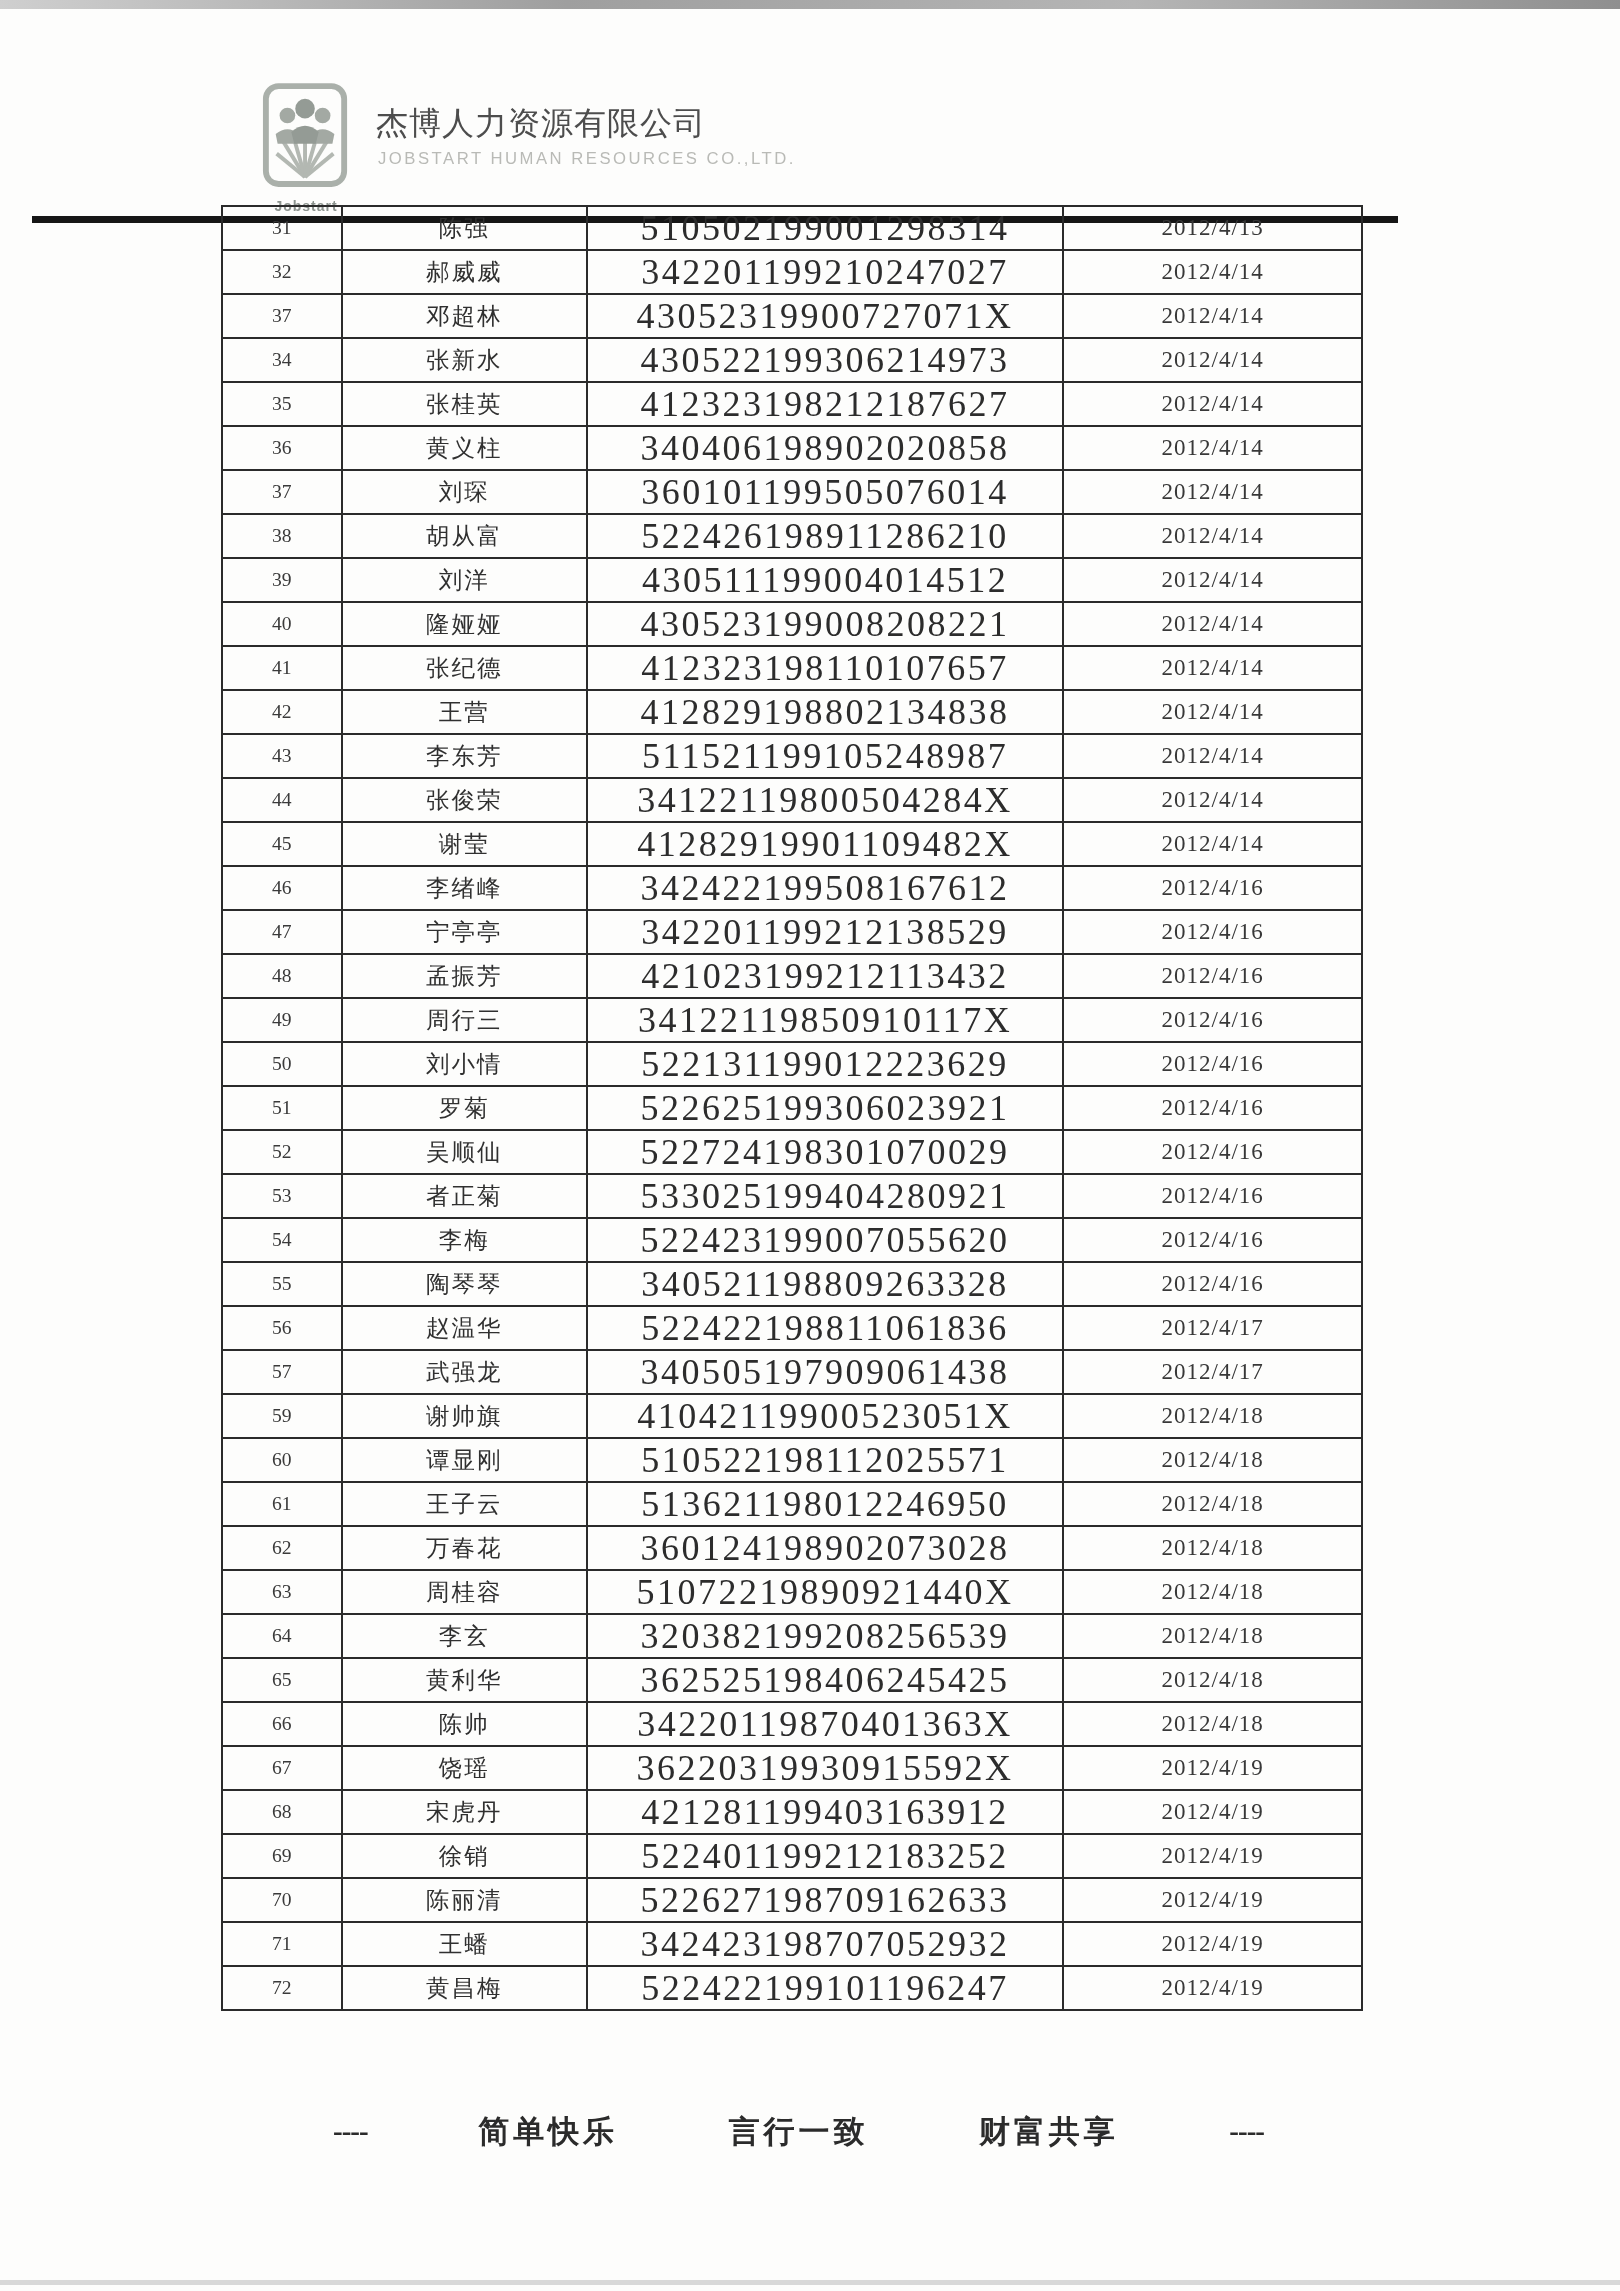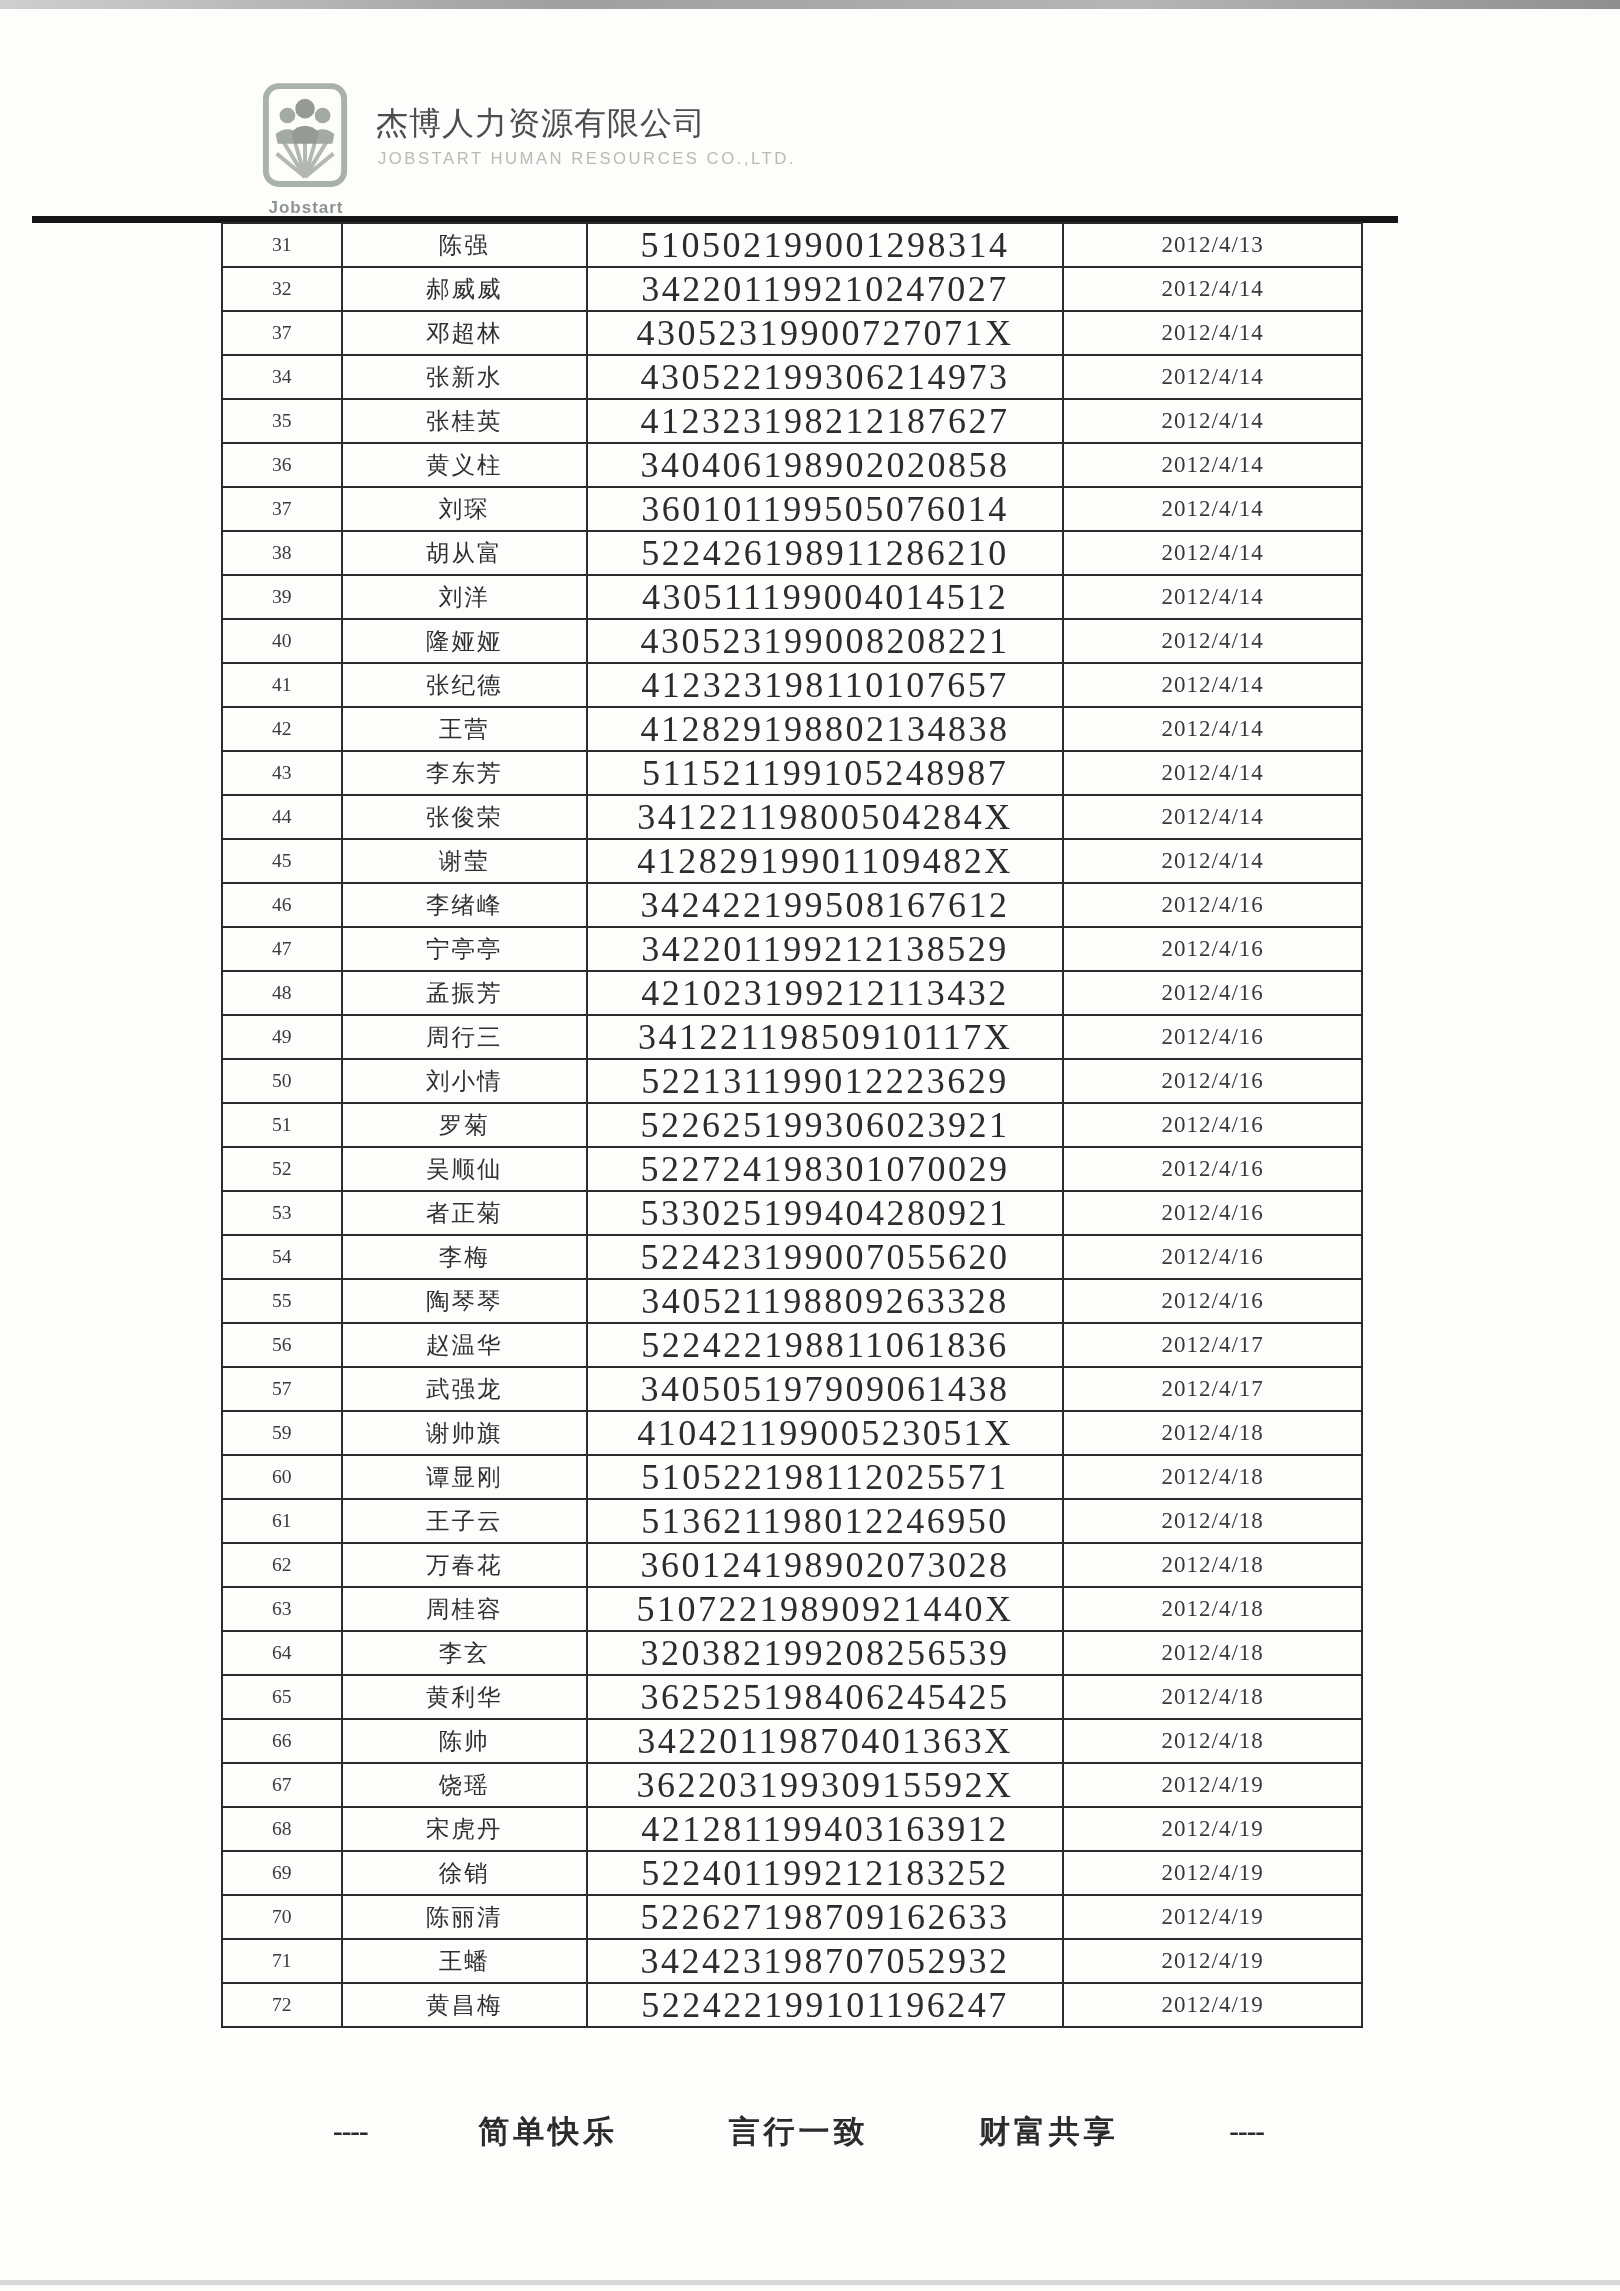--- a/index.html
+++ b/index.html
@@ -13,30 +13,30 @@
     color:#2e2e2e;
   }
   
   .scan-edge-top{position:absolute;top:0;left:0;width:100%;height:8.8px;
     background:linear-gradient(to right,#cfcfcf 0%,#9f9f9f 35%,#b5b5b5 70%,#8f8f8f 100%);}
   .scan-edge-bottom{position:absolute;top:2280px;left:0;width:100%;height:4.9px;background:#d8d8d8;}
 
   
   .logo-wrap{position:absolute;left:247px;top:82px;width:118px;text-align:center;}
   .logo-text{display:block;margin-top:2px;font-family:"Liberation Sans","DejaVu Sans",sans-serif;
-    font-weight:bold;font-size:17px;color:#8d948f;letter-spacing:1px;}
+    font-weight:bold;font-size:14px;color:#8d948f;letter-spacing:1px;}
   .company-zh{position:absolute;left:376px;top:102px;font-size:32px;color:#4d4d4d;
     letter-spacing:1px;font-weight:500;}
   .company-en{position:absolute;left:378px;top:149px;font-size:16.7px;color:#b9bab6;
     letter-spacing:2.5px;font-family:"Liberation Sans","DejaVu Sans",sans-serif;font-weight:normal;}
   .header-rule{position:absolute;left:32px;top:216px;width:1366px;height:6.9px;background:#161616;}
 
   
   table.roster{
-    position:absolute;left:221px;top:222px;width:1142px;height:1500px;
+    position:absolute;left:221px;top:205px;width:1142px;height:1500px;
     border-collapse:collapse;table-layout:fixed;
   }
   table.roster td{
     border:2px solid #2b2b2b;
     text-align:center;vertical-align:middle;
     height:40px;
     padding:0;
     overflow:hidden;white-space:nowrap;
   }
   table.roster{border:2.9px solid #222;}

